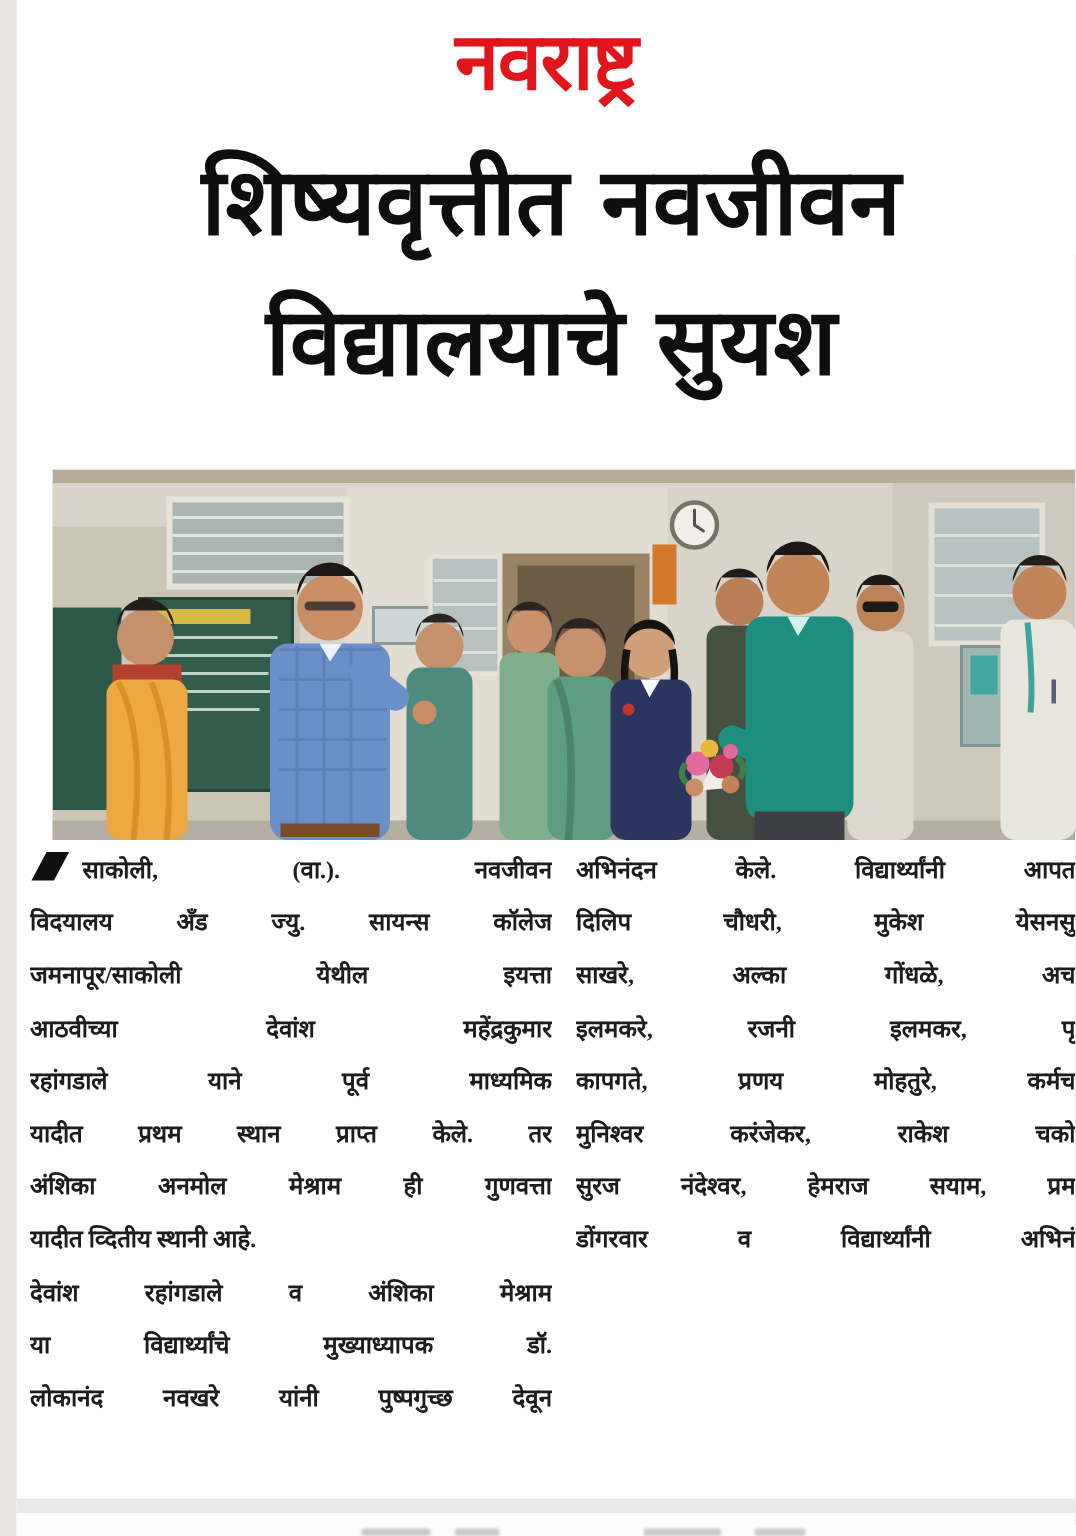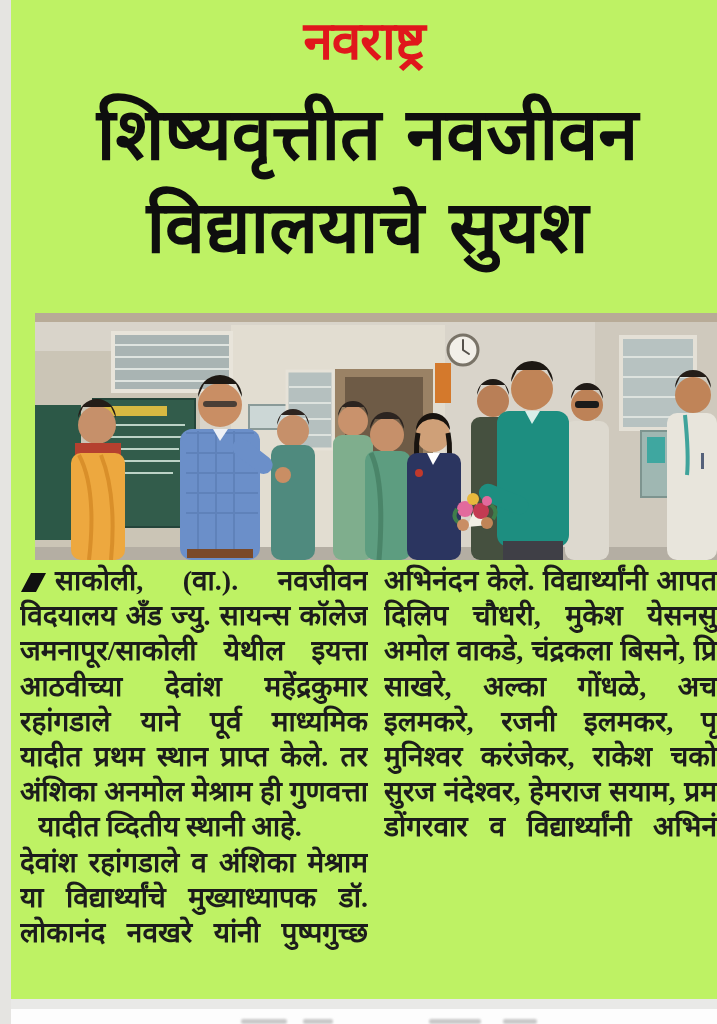--- a/index.html
+++ b/index.html
@@ -1,50 +1,50 @@
 <!DOCTYPE html>
 <html><head>
 <meta charset="utf-8">
 <style>
   html,body{margin:0;padding:0;background:#dedede;}
   .page{
     position:relative;width:717px;height:1024px;margin:0 auto;
-    background:#bef264;overflow:hidden;
+    background:#ffffff;overflow:hidden;
     font-family:"Liberation Serif","DejaVu Serif",serif;
     text-decoration:underline;
   }
   .edge-strip{position:absolute;left:0;top:0;width:11px;height:1024px;background:#e5e4e1;}
   .masthead{
     position:absolute;left:11px;right:0;top:2px;text-align:center;
     font-size:53px;font-weight:800;letter-spacing:-1px;
     font-family:"DejaVu Sans","Liberation Sans",sans-serif;
   }
   .headline{
     position:absolute;left:18px;right:0;top:88px;text-align:center;
-    font-size:72px;line-height:93px;font-weight:700;color:#0e0e0e;
+    font-size:62px;line-height:93px;font-weight:700;color:#0e0e0e;
     font-family:"DejaVu Sans","Liberation Sans",sans-serif;
     white-space:nowrap;
   }
   .photo{
     position:absolute;left:35px;right:0;top:313px;height:247px;overflow:hidden;
     background:#d9d4ca;
   }
   .photo svg{display:block;width:100%;height:100%;}
   .article{
     position:absolute;left:20px;right:0;top:563px;
     display:grid;grid-template-columns:348px 1fr;column-gap:16px;
     color:#1c1c1c;
   }
   .col{min-width:0;}
   .ln{
-    font-size:28px;line-height:35.2px;font-weight:600;
+    font-size:16px;line-height:35.2px;font-weight:600;
     text-align:justify;text-align-last:justify;
     max-height:36px;overflow:hidden;
   }
-  .ln.ln-short{text-align-last:left;margin-left:18px;}
+  .ln.ln-short{text-align-last:left;}
   .dateline-b{font-weight:800;}
   .marker{
     display:inline-block;width:15px;height:19px;background:#101010;
     transform:skewX(-28deg);margin:0 14px 0 6px;vertical-align:-2px;
   }
   .sep-band{position:absolute;left:11px;right:0;top:999px;height:10px;background:#e9e9e7;}
   .next-clip{position:absolute;left:11px;right:0;top:1009px;height:15px;background:#fdfdfd;}
   .next-clip i{position:absolute;bottom:0;height:5px;background:#c9c9c9;filter:blur(1px);border-radius:2px;}
   .next-clip i.m1{left:230px;width:46px;}
   .next-clip i.m2{left:292px;width:30px;}
@@ -203,23 +203,23 @@
       <div class="ln">यादीत प्रथम स्थान प्राप्त केले. तर</div>
       <div class="ln">अंशिका अनमोल मेश्राम ही गुणवत्ता</div>
       <div class="ln ln-short">यादीत व्दितीय स्थानी आहे.</div>
       <div class="ln">देवांश रहांगडाले व अंशिका मेश्राम</div>
       <div class="ln">या विद्यार्थ्यांचे मुख्याध्यापक डॉ.</div>
       <div class="ln">लोकानंद नवखरे यांनी पुष्पगुच्छ देवून</div>
     </div>
     <div class="col">
       <div class="ln">अभिनंदन केले. विद्यार्थ्यांनी आपत</div>
       <div class="ln">दिलिप चौधरी, मुकेश येसनसु</div>
-      <div class="ln">अमोल वाकडे, चंद्रकला बिसने, प्रि</div>
       <div class="ln">साखरे, अल्का गोंधळे, अच</div>
       <div class="ln">इलमकरे, रजनी इलमकर, पृ</div>
+      <div class="ln">कापगते, प्रणय मोहतुरे, कर्मच</div>
       <div class="ln">मुनिश्वर करंजेकर, राकेश चको</div>
       <div class="ln">सुरज नंदेश्वर, हेमराज सयाम, प्रम</div>
       <div class="ln">डोंगरवार व विद्यार्थ्यांनी अभिनं</div>
     </div>
   </div>
 
   <div class="sep-band"></div>
   <div class="next-clip">
     <i class="m1"></i>
       <i class="m2"></i>

